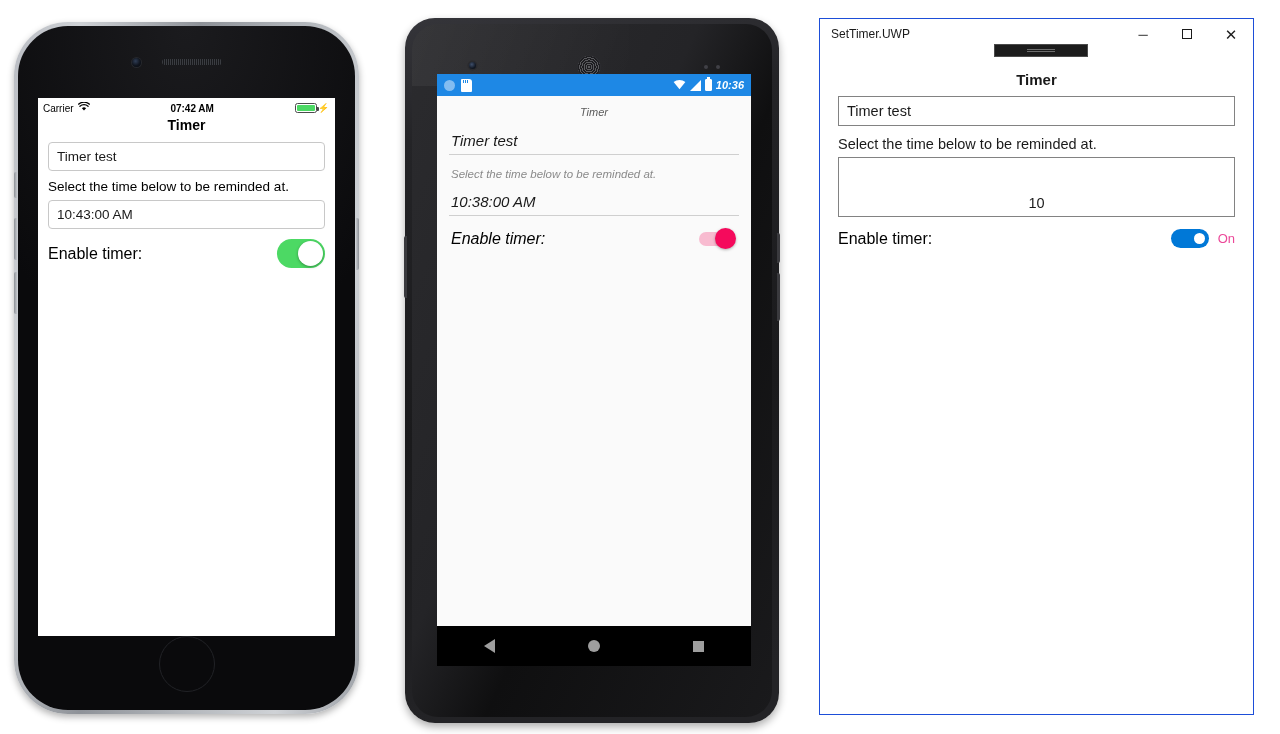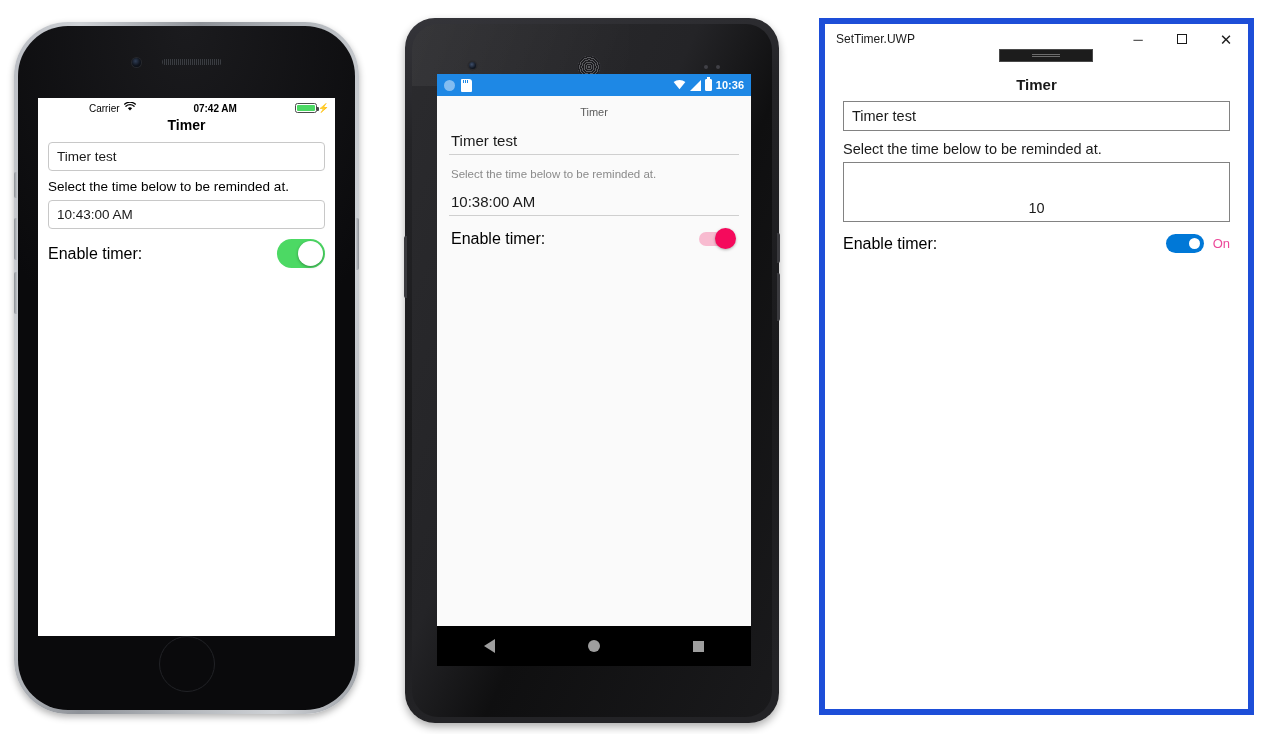--- a/index.html
+++ b/index.html
@@ -92,21 +92,21 @@
   
   .ios-status {
     height: 18px;
     display: flex;
     align-items: center;
     font-size: 10px;
     color: #000;
     padding: 2px 5px 0 5px;
     box-sizing: border-box;
   }
-  .ios-status .left { display: flex; align-items: center; gap: 4px; font-size: 10px; margin-left: 46px; }
+  .ios-status .left { display: flex; align-items: center; gap: 4px; font-size: 10px; }
   .ios-status .center { flex: 1; text-align: center; font-weight: bold; font-size: 10px; }
   .ios-status .right { display: flex; align-items: center; gap: 2px; }
   .ios-battery {
     width: 22px; height: 10px;
     border: 1px solid #4a4a4a;
     border-radius: 2.5px;
     padding: 1px;
     box-sizing: border-box;
     position: relative;
   }
@@ -240,20 +240,21 @@
     background: #404046;
   }
   .and-s1 { left: 299px; }
   .and-s2 { left: 311px; }
   .and-screen {
     position: absolute;
     left: 32px; top: 56px;
     width: 314px; height: 592px;
     background: #fafafa;
     overflow: hidden;
+    font-style: italic;
   }
   .and-statusbar {
     height: 22px;
     background: #1e88e5;
     display: flex;
     align-items: center;
     padding: 0 7px;
     box-sizing: border-box;
     color: #fff;
     font-size: 11px;
@@ -373,21 +374,21 @@
   }
 
   
   #uwp-window {
     position: absolute;
     left: 819px;
     top: 18px;
     width: 435px;
     height: 697px;
     background: #ffffff;
-    border: 6px solid #1d4ed8;
+    border: 1px solid #1d4ed8;
     box-sizing: border-box;
   }
   .uwp-titlebar {
     height: 30px;
     display: flex;
     align-items: center;
     position: relative;
   }
   .uwp-apptitle {
     font-size: 12px;

